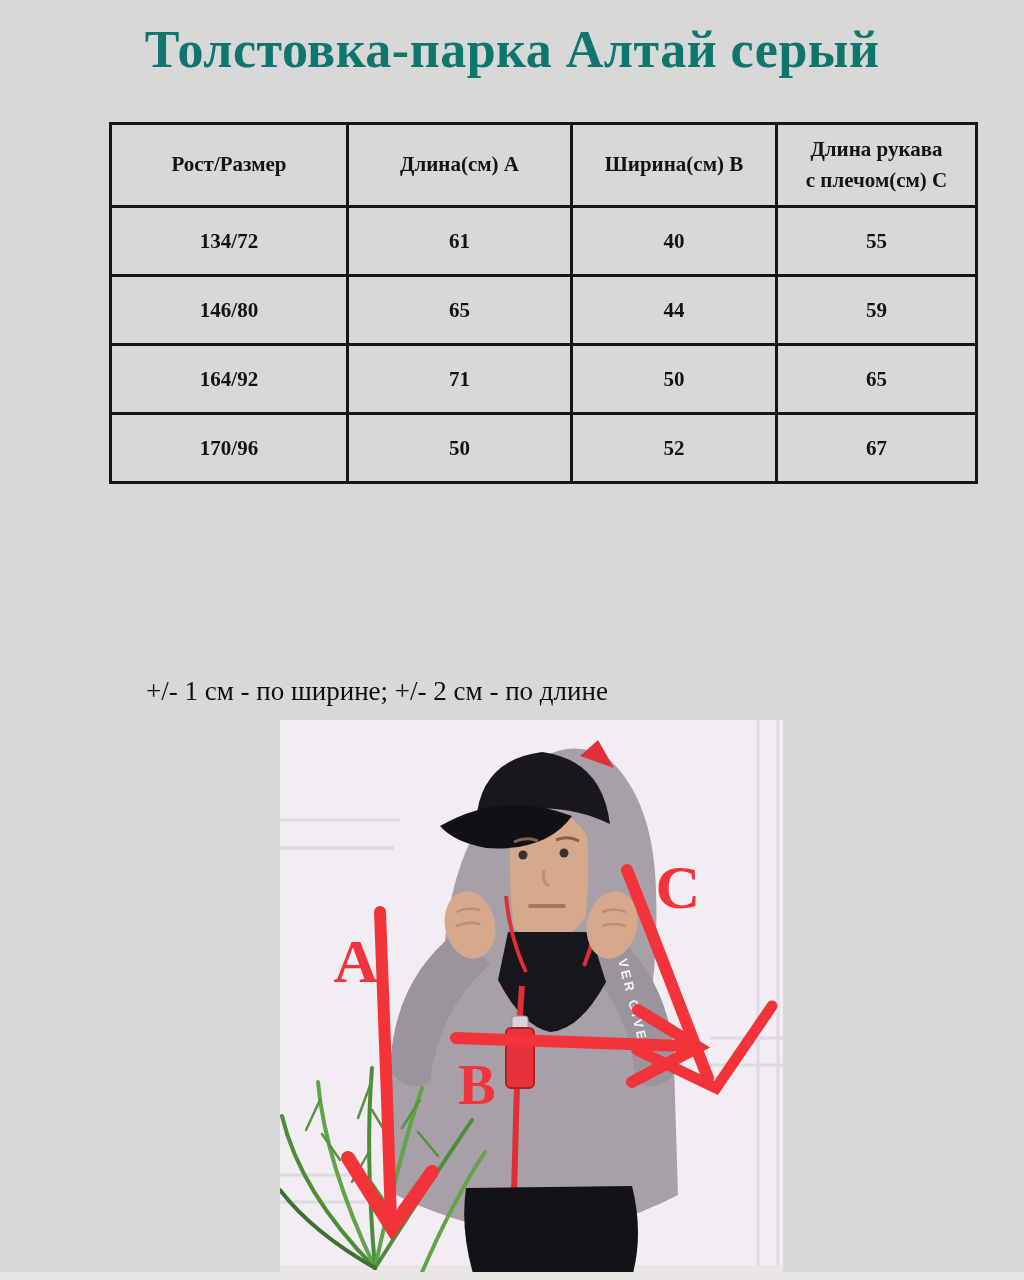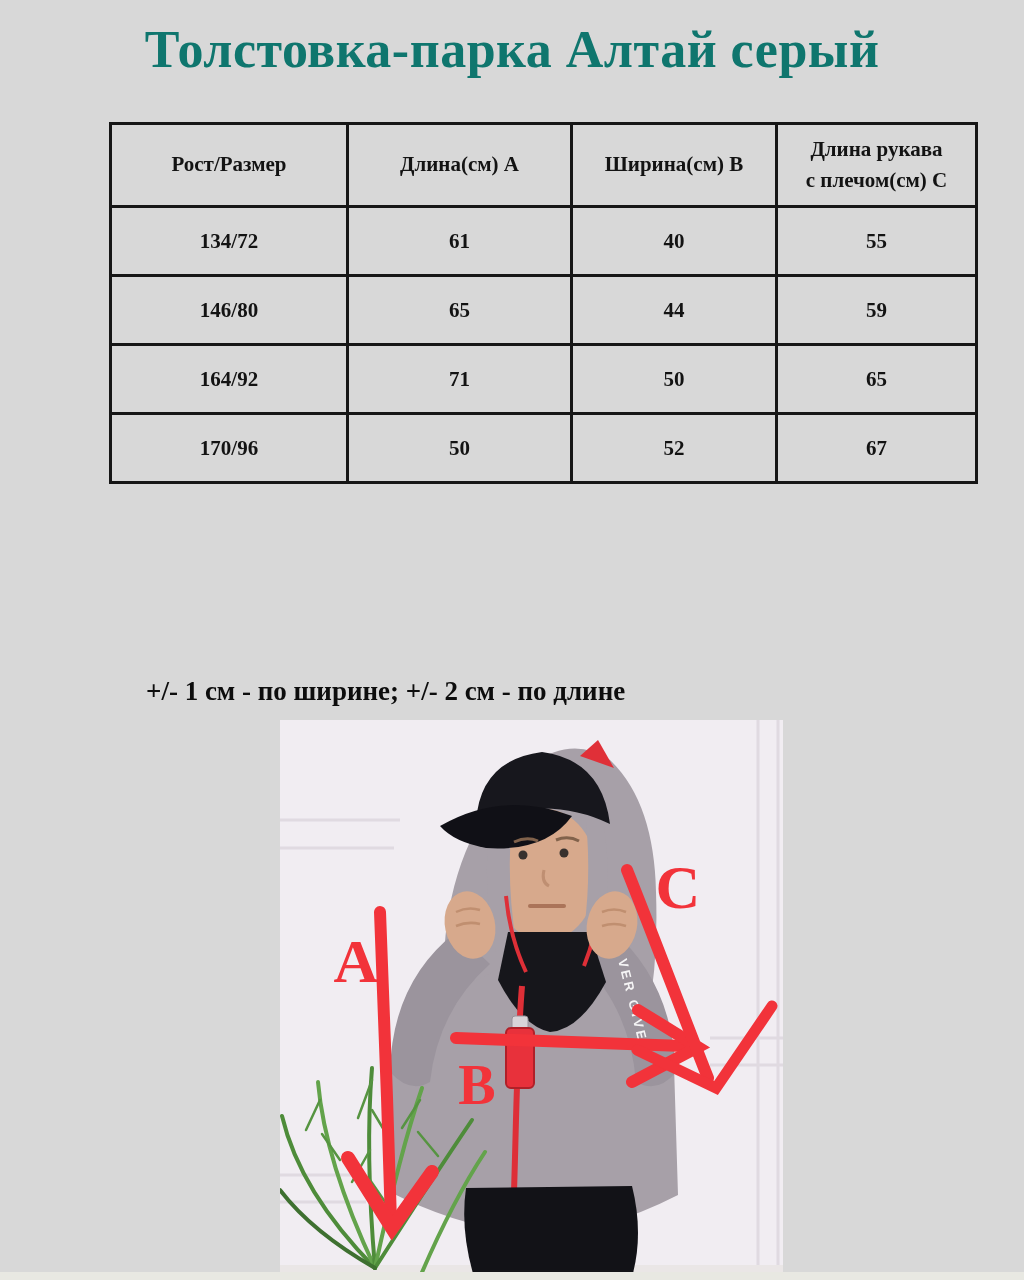--- a/index.html
+++ b/index.html
@@ -18,21 +18,21 @@
     border-collapse:collapse;table-layout:fixed;margin-left:8px;
   }
   .size-table th,.size-table td{
     border:3px solid #161616;text-align:center;vertical-align:middle;
     font-weight:bold;color:#131313;background:#d8d8d8;
   }
   .size-table th{height:80px;font-size:21px;line-height:1.5;padding:0 26px;}
   .size-table td{height:64px;font-size:21px;}
   .note{
     position:absolute;left:146px;top:676px;margin:0;
-    font-size:27px;font-weight:bold;color:#0d0d0d;
+    font-size:27px;font-weight:normal;color:#0d0d0d;
   }
   .photo{
     position:absolute;left:280px;top:720px;width:503px;height:557px;
     background:#f1edf2;
   }
   .photo svg{display:block;width:503px;height:557px;}
   .bottom-strip{
     position:absolute;left:0;top:1272px;width:1024px;height:8px;
     background:#e8e8e2;
   }

